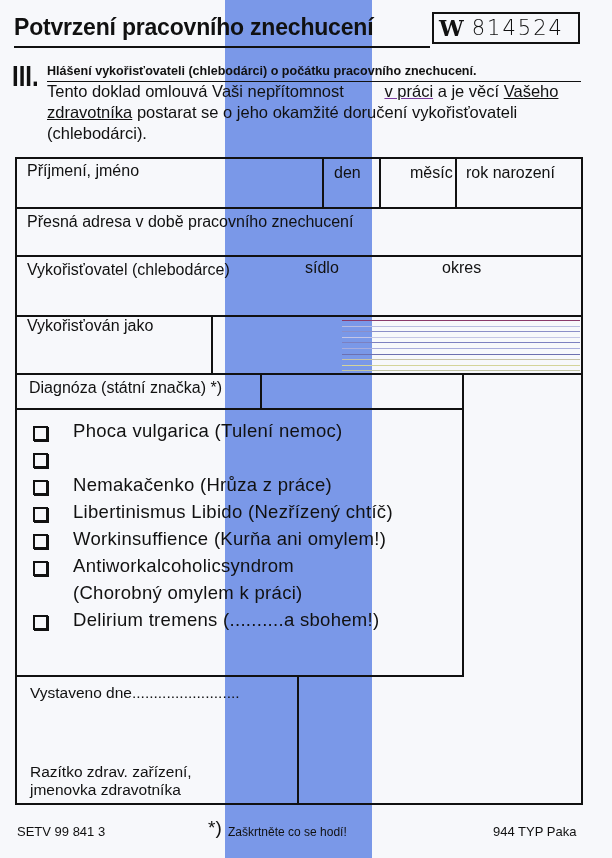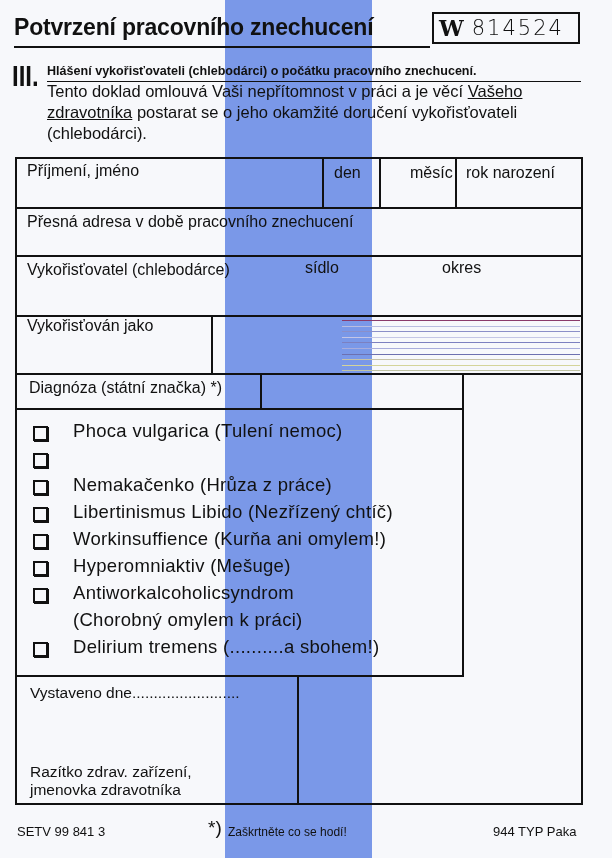--- a/index.html
+++ b/index.html
@@ -10,21 +10,21 @@
   .title{left:14px;top:14px;font-size:23px;font-weight:bold;letter-spacing:-0.2px;white-space:nowrap;}
   .title-rule{left:14px;top:46px;width:416px;height:2px;background:#111;}
   .serial-box{left:432px;top:12px;width:148px;height:32px;border:2px solid #111;box-sizing:border-box;display:flex;align-items:center;padding-left:5px;}
   .serial-prefix{font-family:"DejaVu Serif",serif;font-weight:bold;font-size:22px;margin-right:8px;}
   .serial-number{font-family:"DejaVu Sans",sans-serif;font-size:21px;letter-spacing:2px;font-weight:300;}
   .section-num{left:12px;top:59px;font-size:30px;font-weight:bold;transform:scaleX(0.8);transform-origin:left;}
   .subtitle{left:47px;top:63px;font-size:13.5px;font-weight:bold;white-space:nowrap;transform:scaleX(0.93);transform-origin:left;}
   .subtitle-rule{left:47px;top:81px;width:534px;height:1px;background:#111;}
   .intro{left:47px;top:81px;width:540px;font-size:16.5px;line-height:21px;}
   .u{text-decoration:underline;}
-  .u-purple{text-decoration-color:#7a3aa0;}
+  .u-purple{text-decoration:underline;text-decoration-color:#7a3aa0;margin-left:36px;}
   .frame{left:15px;top:157px;width:568px;height:648px;border:2px solid #111;box-sizing:border-box;}
   .hl{position:absolute;height:2px;background:#111;}
   .vl{position:absolute;width:2px;background:#111;}
   .lbl{position:absolute;font-size:16px;white-space:nowrap;}
   .cb-list{position:absolute;left:33px;top:420px;}
   .cb-item{display:flex;align-items:flex-start;height:27px;font-size:18.5px;letter-spacing:0.3px;}
   .cb-box{width:11px;height:11px;border:2px solid #111;box-shadow:1px 1px 0 #111;margin-top:6px;margin-right:25px;flex:none;}
   .cb-cont{padding-left:40px;height:27px;font-size:18.5px;letter-spacing:0.3px;}
   .stripes{position:absolute;left:342px;top:320px;width:238px;}
   .stripe{height:1px;margin-bottom:4.6px;}
@@ -117,24 +117,20 @@
     <div class="cb-item">
         <span class="cb-box"></span>
         <span>Libertinismus Libido (Nezřízený chtíč)</span>
       </div>
     <div class="cb-item">
         <span class="cb-box"></span>
         <span>Workinsuffience (Kurňa ani omylem!)</span>
       </div>
     <div class="cb-item">
         <span class="cb-box"></span>
-        <span>Hyperomniaktiv (Mešuge)</span>
-      </div>
-    <div class="cb-item">
-        <span class="cb-box"></span>
         <span>Antiworkalcoholicsyndrom</span>
       </div>
     <div class="cb-cont">(Chorobný omylem k práci)</div>
     <div class="cb-item">
         <span class="cb-box"></span>
         <span>Delirium tremens (..........a sbohem!)</span>
       </div>
   </div>
 
   <div class="hl" style="left:15px;top:675px;width:449px;"></div>

